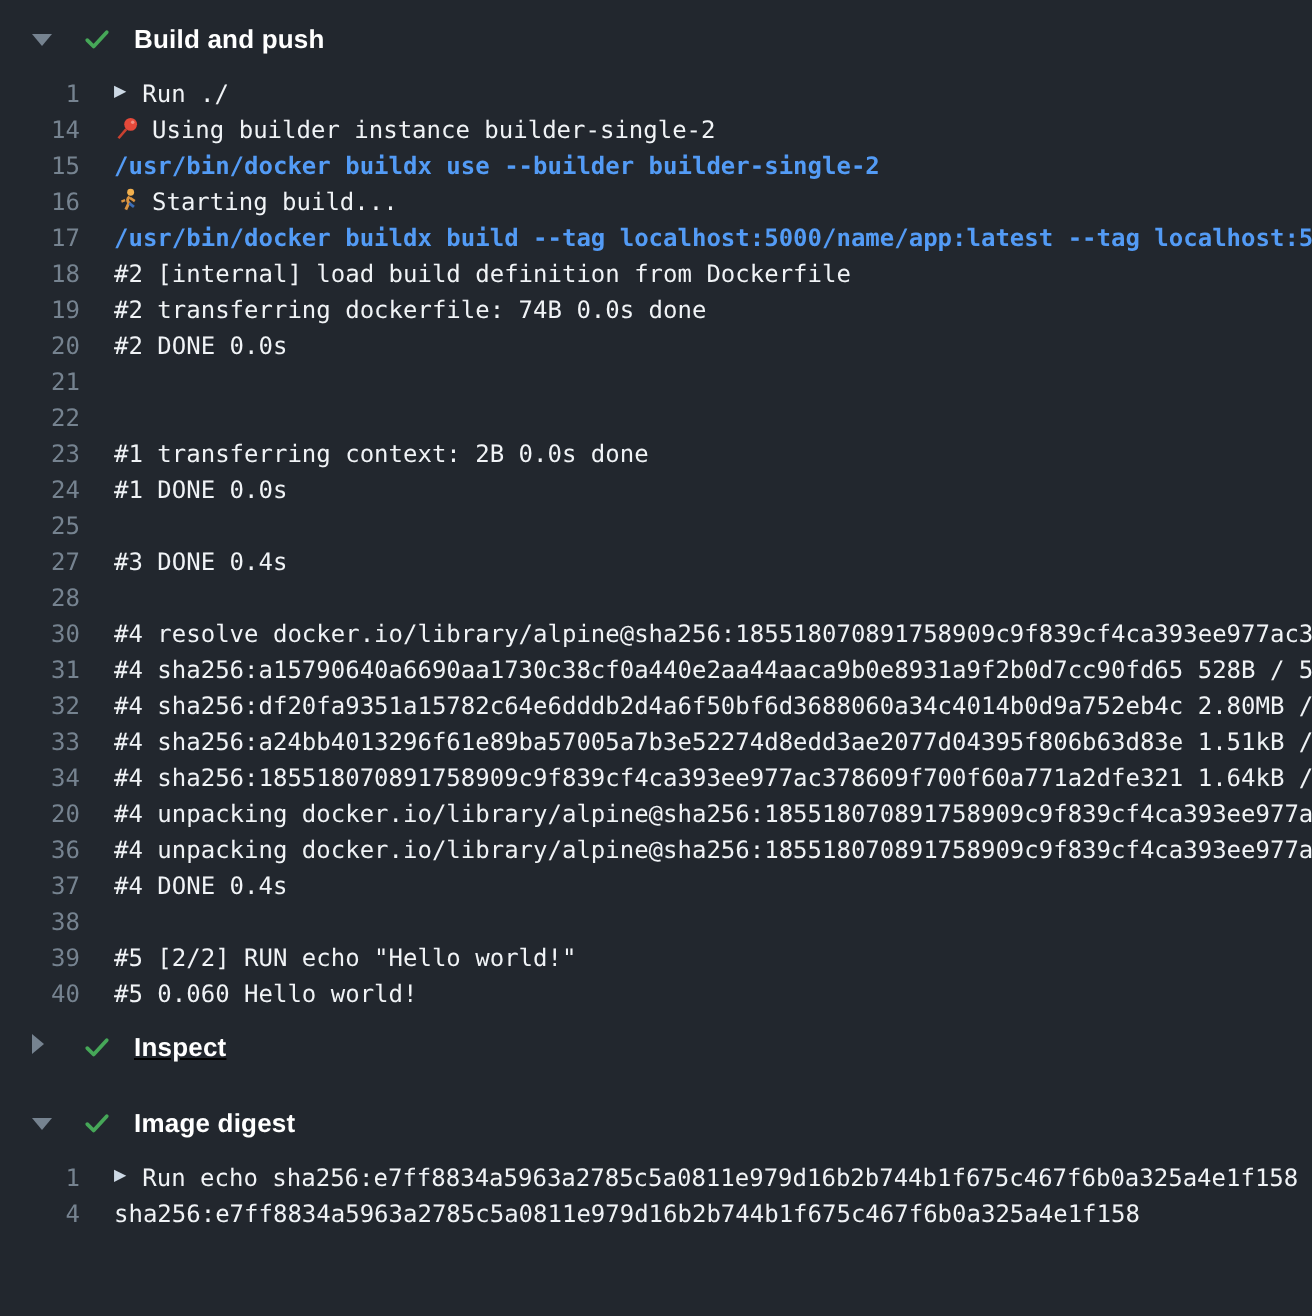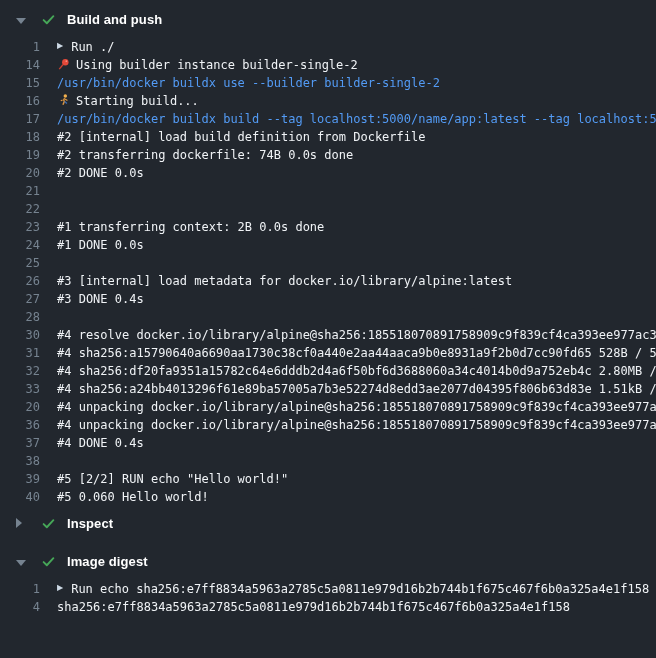--- a/index.html
+++ b/index.html
@@ -9,21 +9,21 @@
     background: #22272e;
     font-family: "Liberation Sans", sans-serif;
   }
   #log-viewer {
     width: 656px; height: 658px;
     padding-top: 8px;
     box-sizing: border-box;
     overflow: hidden;
   }
   .section { margin: 0; }
-  .section-2 { margin-top: 6px; }
+  .section-2 { margin-top: 6px; text-decoration: underline; }
   .section-3 { margin-top: 16px; }
   .section-header {
     display: flex; align-items: center;
     height: 22px;
     padding-left: 16px;
     cursor: pointer;
   }
   .chev { width: 10px; margin-right: 15px; display: inline-block; }
   .chev-down {
     width: 0; height: 0;
@@ -62,21 +62,21 @@
     color: #768390;
     cursor: pointer;
   }
   .content {
     margin-left: 17px;
     color: #f0f3f6;
     display: flex;
     align-items: center;
     white-space: pre;
   }
-  .content.cmd { color: #539bf5; }
+  .content.cmd { color: #539bf5; font-weight: bold; }
   .runarrow {
     font-family: "DejaVu Sans", sans-serif;
     font-size: 8px;
     color: #cdd9e5;
     margin-right: 8px;
     display: inline-block;
     transform: translateY(-1px);
   }
   .emoji { display: inline-block; width: 14px; margin-right: 5px; transform: translateY(1px); }
 </style>
@@ -110,27 +110,27 @@
                 </svg></span><span>Starting build...</span></span></div>
           <div class="row"><span class="gutter">17</span><span class="content cmd"><span>/usr/bin/docker buildx build --tag localhost:5000/name/app:latest --tag localhost:50</span></span></div>
           <div class="row"><span class="gutter">18</span><span class="content"><span>#2 [internal] load build definition from Dockerfile</span></span></div>
           <div class="row"><span class="gutter">19</span><span class="content"><span>#2 transferring dockerfile: 74B 0.0s done</span></span></div>
           <div class="row"><span class="gutter">20</span><span class="content"><span>#2 DONE 0.0s</span></span></div>
           <div class="row"><span class="gutter">21</span><span class="content"><span></span></span></div>
           <div class="row"><span class="gutter">22</span></div>
           <div class="row"><span class="gutter">23</span><span class="content"><span>#1 transferring context: 2B 0.0s done</span></span></div>
           <div class="row"><span class="gutter">24</span><span class="content"><span>#1 DONE 0.0s</span></span></div>
           <div class="row"><span class="gutter">25</span><span class="content"><span></span></span></div>
-          <div class="row"><span class="gutter">26</span><span class="content"><span>#3 [internal] load metadata for docker.io/library/alpine:latest</span></span></div>
           <div class="row"><span class="gutter">27</span><span class="content"><span>#3 DONE 0.4s</span></span></div>
           <div class="row"><span class="gutter">28</span><span class="content"><span></span></span></div>
           <div class="row"><span class="gutter">30</span><span class="content"><span>#4 resolve docker.io/library/alpine@sha256:185518070891758909c9f839cf4ca393ee977ac37</span></span></div>
           <div class="row"><span class="gutter">31</span><span class="content"><span>#4 sha256:a15790640a6690aa1730c38cf0a440e2aa44aaca9b0e8931a9f2b0d7cc90fd65 528B / 5</span></span></div>
           <div class="row"><span class="gutter">32</span><span class="content"><span>#4 sha256:df20fa9351a15782c64e6dddb2d4a6f50bf6d3688060a34c4014b0d9a752eb4c 2.80MB /</span></span></div>
           <div class="row"><span class="gutter">33</span><span class="content"><span>#4 sha256:a24bb4013296f61e89ba57005a7b3e52274d8edd3ae2077d04395f806b63d83e 1.51kB /</span></span></div>
+          <div class="row"><span class="gutter">34</span><span class="content"><span>#4 sha256:185518070891758909c9f839cf4ca393ee977ac378609f700f60a771a2dfe321 1.64kB /</span></span></div>
           <div class="row"><span class="gutter">20</span><span class="content"><span>#4 unpacking docker.io/library/alpine@sha256:185518070891758909c9f839cf4ca393ee977a</span></span></div>
           <div class="row"><span class="gutter">36</span><span class="content"><span>#4 unpacking docker.io/library/alpine@sha256:185518070891758909c9f839cf4ca393ee977a</span></span></div>
           <div class="row"><span class="gutter">37</span><span class="content"><span>#4 DONE 0.4s</span></span></div>
           <div class="row"><span class="gutter">38</span><span class="content"><span></span></span></div>
           <div class="row"><span class="gutter">39</span><span class="content"><span>#5 [2/2] RUN echo "Hello world!"</span></span></div>
           <div class="row"><span class="gutter">40</span><span class="content"><span>#5 0.060 Hello world!</span></span></div>
         </div>
       </div>
       <div class="section section-2">
         <div class="section-header">

